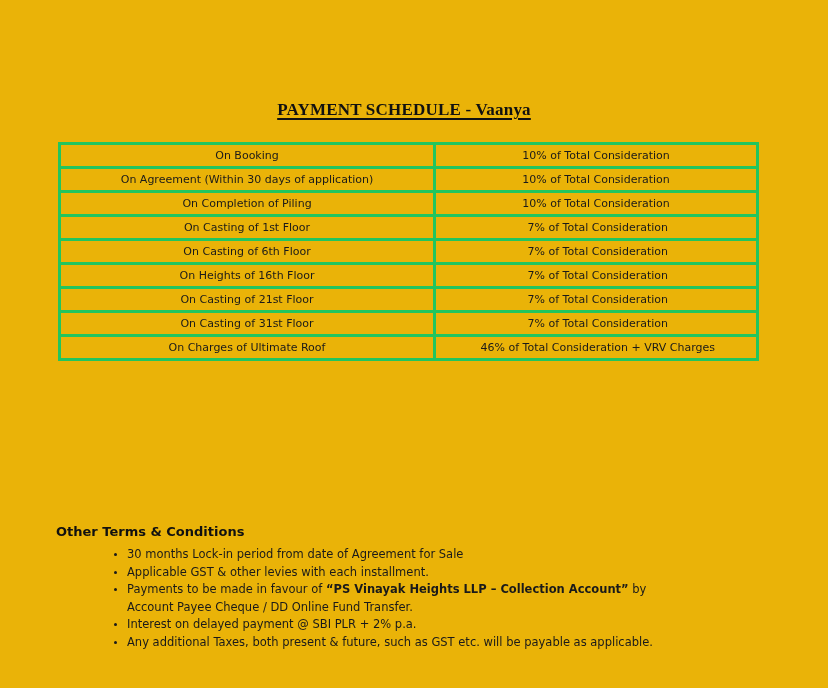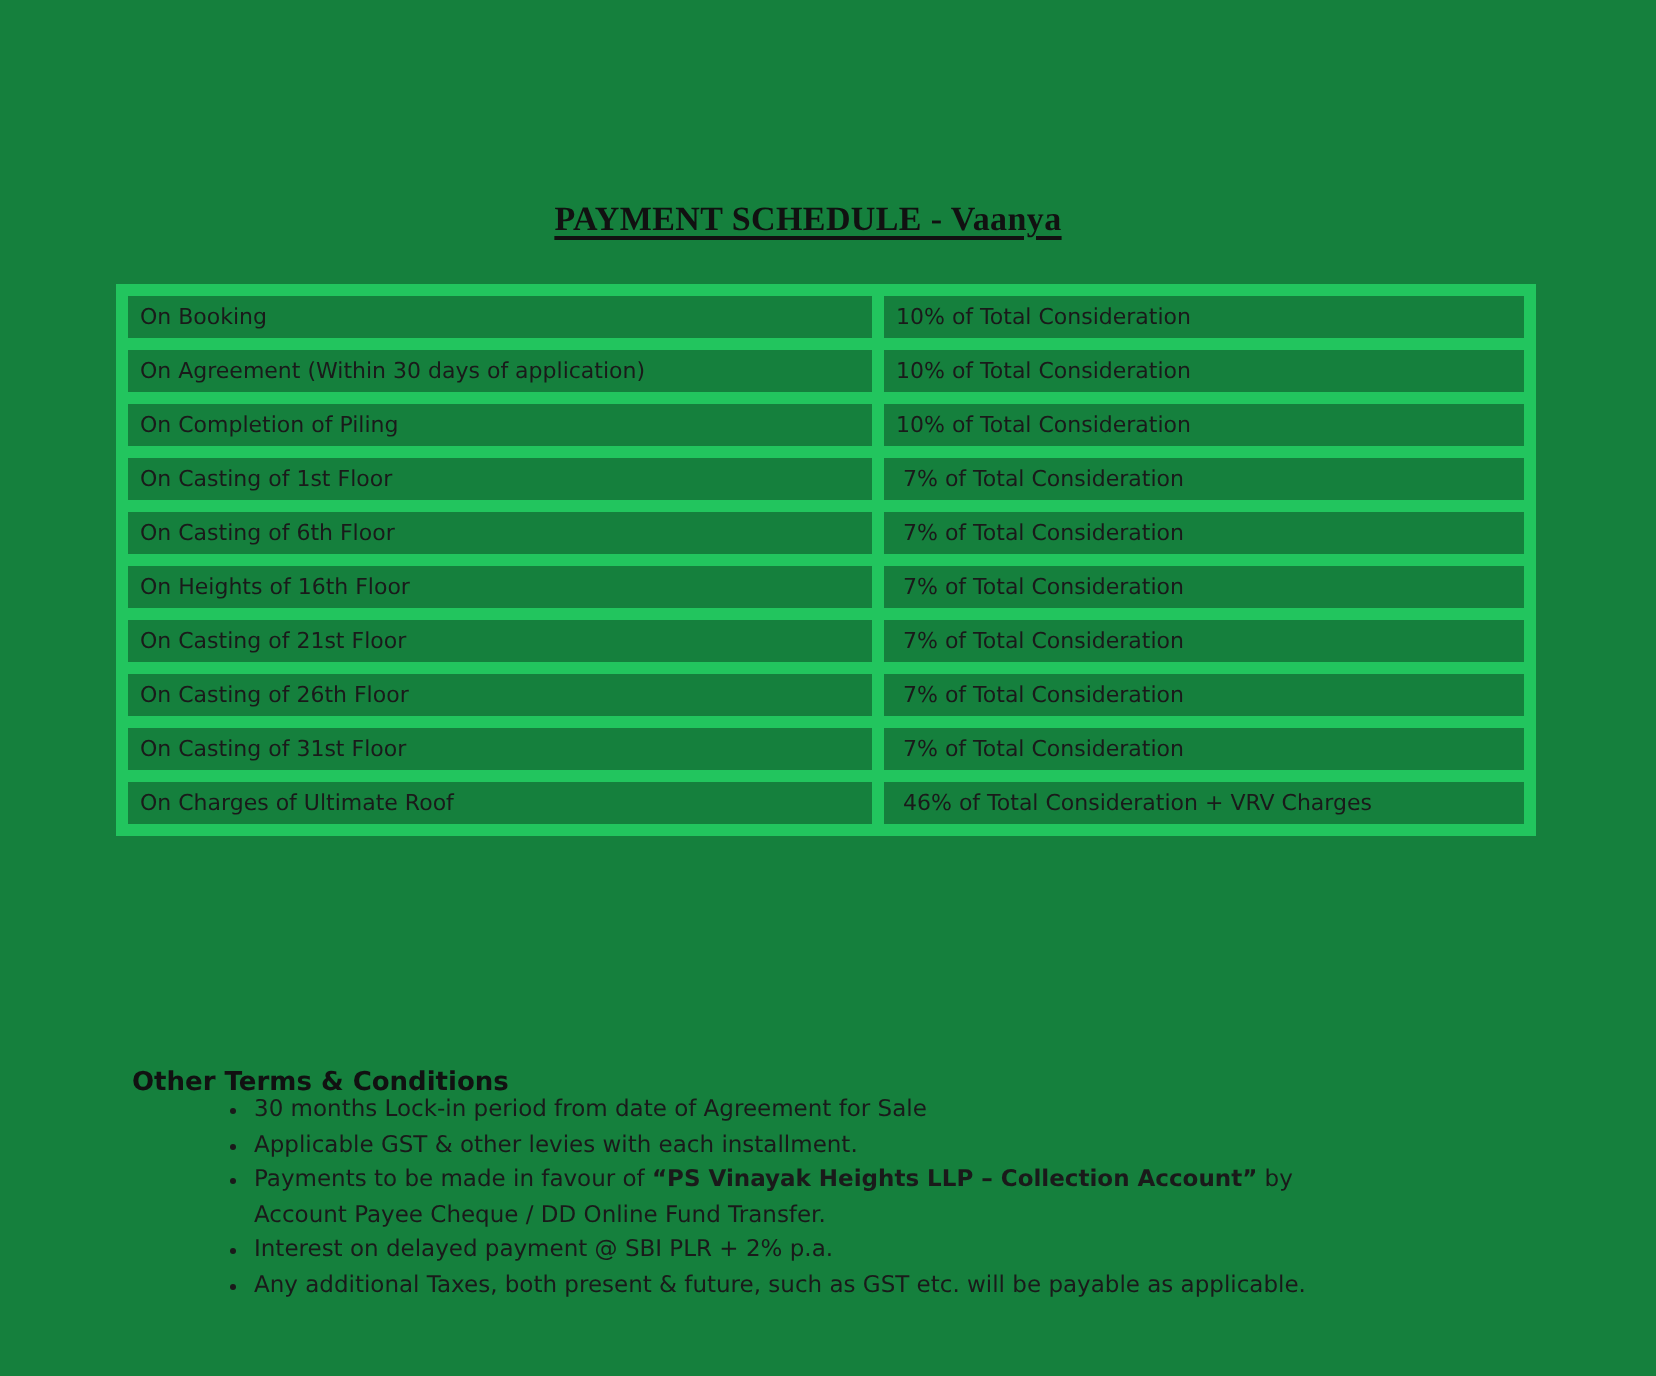--- a/index.html
+++ b/index.html
@@ -4,21 +4,21 @@
 <style>
   html, body {
     margin: 0;
     padding: 0;
     background: #ffffff;
   }
   .page {
     position: relative;
     width: 828px;
     height: 688px;
-    background: #15803d;
+    background: #eab308;
     font-family: "DejaVu Sans", "Liberation Sans", sans-serif;
     color: #1a1a1a;
     overflow: hidden;
   }
   .title {
     position: absolute;
     left: 58px;
     top: 100px;
     width: 692px;
     margin: 0;
@@ -34,37 +34,38 @@
   }
   table.schedule {
     position: absolute;
     left: 58px;
     top: 142px;
     width: 692px;
     border-collapse: collapse;
     table-layout: fixed;
   }
   table.schedule td {
-    border: 6px solid #22c55e;
+    border: 3px solid #22c55e;
     font-size: 11px;
     line-height: 14px;
     padding: 3px 6px;
     height: 15px;
     vertical-align: middle;
     color: #1a1a1a;
+    text-align: center;
   }
   table.schedule td.stage { width: 360px; }
   table.schedule td.value { width: 308px; white-space: pre-wrap; }
   table.schedule tr.tall td { height: 39px; }
   table.schedule tr.tall td.value { line-height: 19px; }
   .terms-heading {
     position: absolute;
     left: 48px;
     top: 516px;
-    margin: 18px;
+    margin: 8px;
     font-size: 13px;
     font-weight: bold;
     color: #111111;
   }
   ul.terms-list {
     position: absolute;
     left: 48px;
     top: 546px;
     width: 680px;
     margin: 0;
@@ -114,24 +115,20 @@
         </tr>
         <tr>
           <td class="stage">On Heights of 16th Floor</td>
           <td class="value"> 7% of Total Consideration</td>
         </tr>
         <tr>
           <td class="stage">On Casting of 21st Floor</td>
           <td class="value"> 7% of Total Consideration</td>
         </tr>
         <tr>
-          <td class="stage">On Casting of 26th Floor</td>
-          <td class="value"> 7% of Total Consideration</td>
-        </tr>
-        <tr>
           <td class="stage">On Casting of 31st Floor</td>
           <td class="value"> 7% of Total Consideration</td>
         </tr>
         <tr>
           <td class="stage">On Charges of Ultimate Roof</td>
           <td class="value"> 46% of Total Consideration + VRV Charges</td>
         </tr>
       </tbody>
   </table>
 

